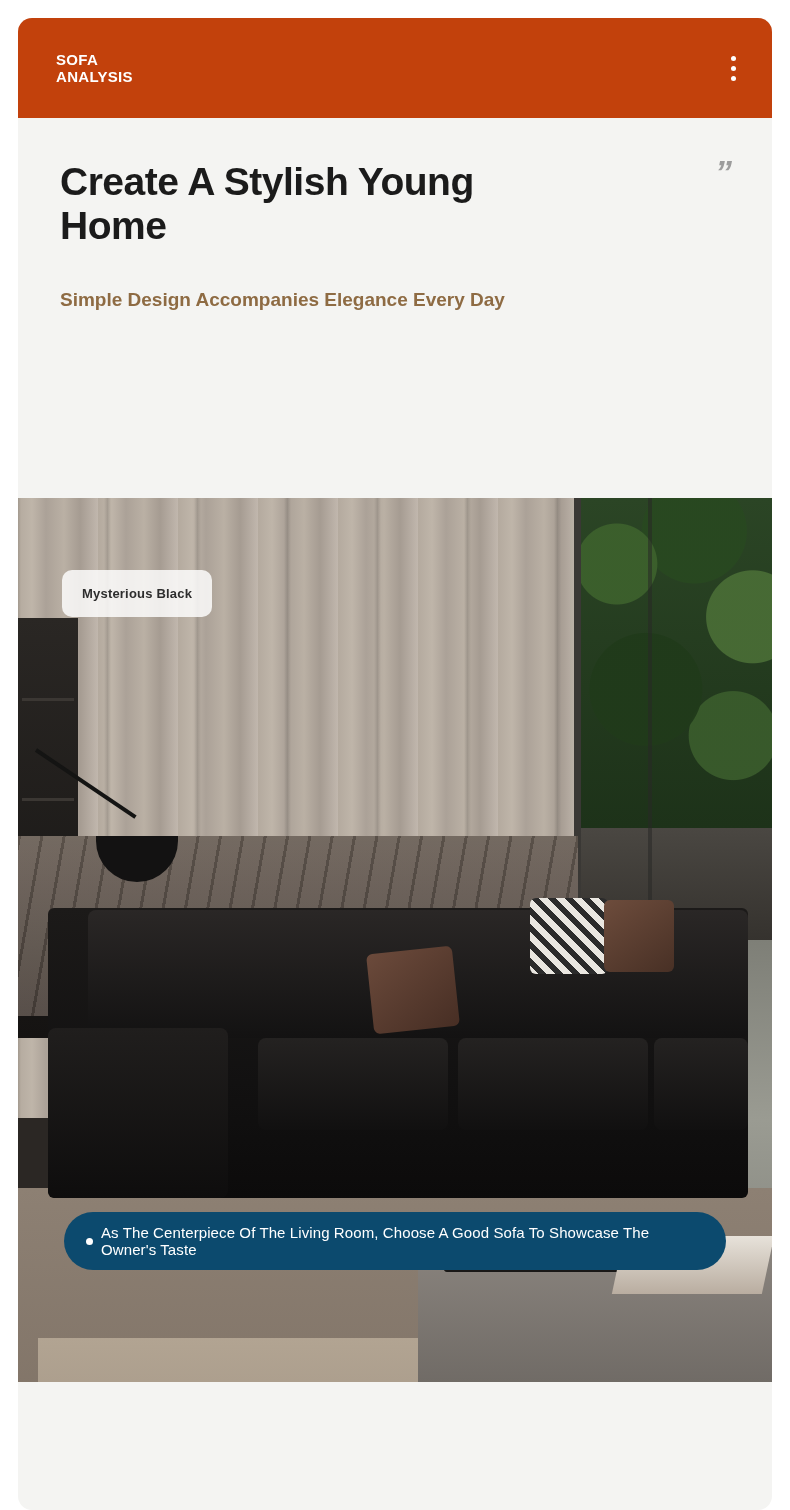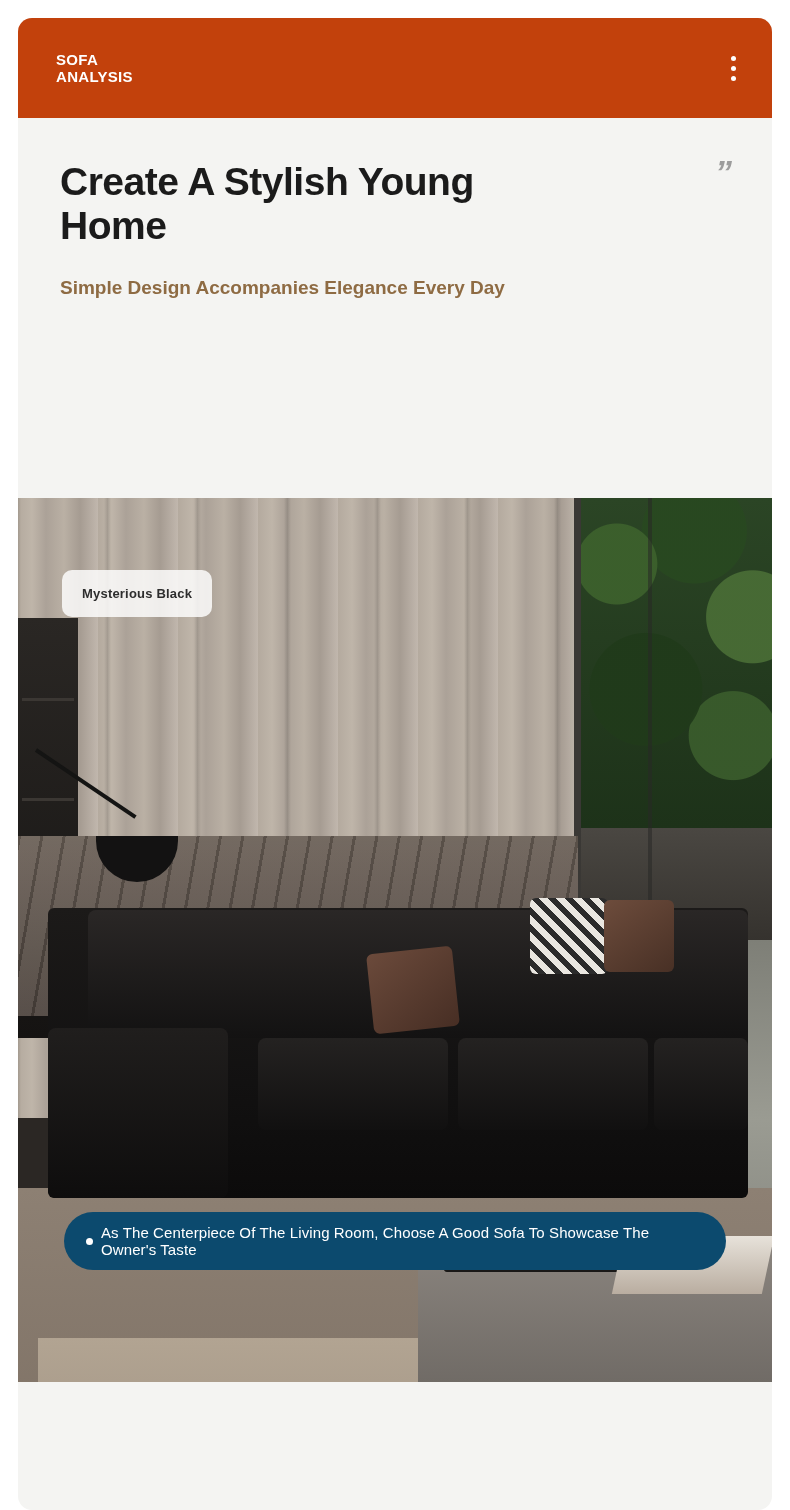--- a/index.html
+++ b/index.html
@@ -108,21 +108,21 @@
     font-style: italic;
     letter-spacing: -2px;
   }
   h1.headline {
     font-size: 39px;
     line-height: 44px;
     font-weight: bold;
     color: #1b1b1b;
     letter-spacing: -0.5px;
     max-width: 520px;
-    margin-bottom: 28px;
+    margin-bottom: 40px;
   }
   .subhead {
     font-size: 19px;
     line-height: 24px;
     color: #8e6b43;
     font-weight: 600;
     margin-bottom: 24px;
   }
   .bodytext {
     font-size: 16px;

